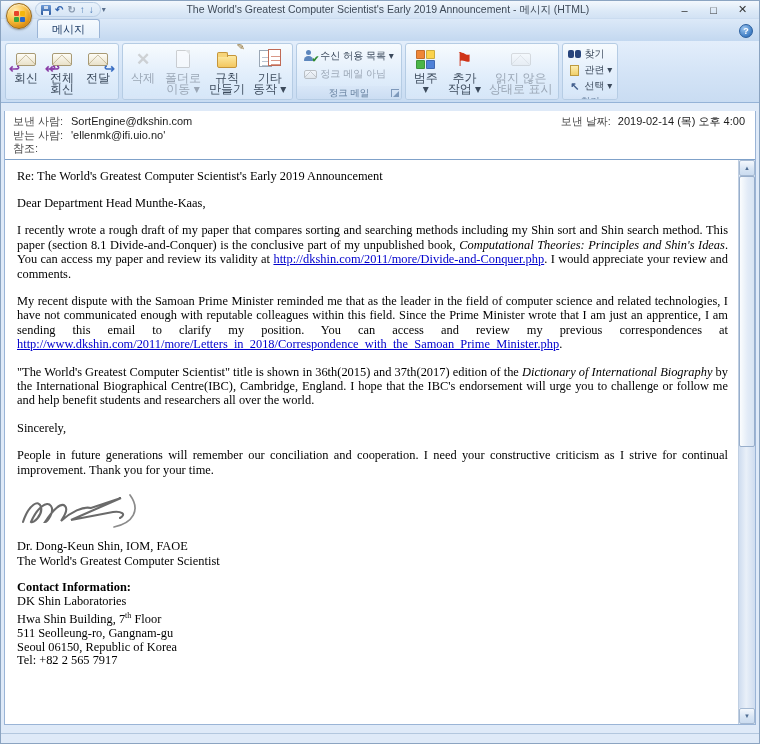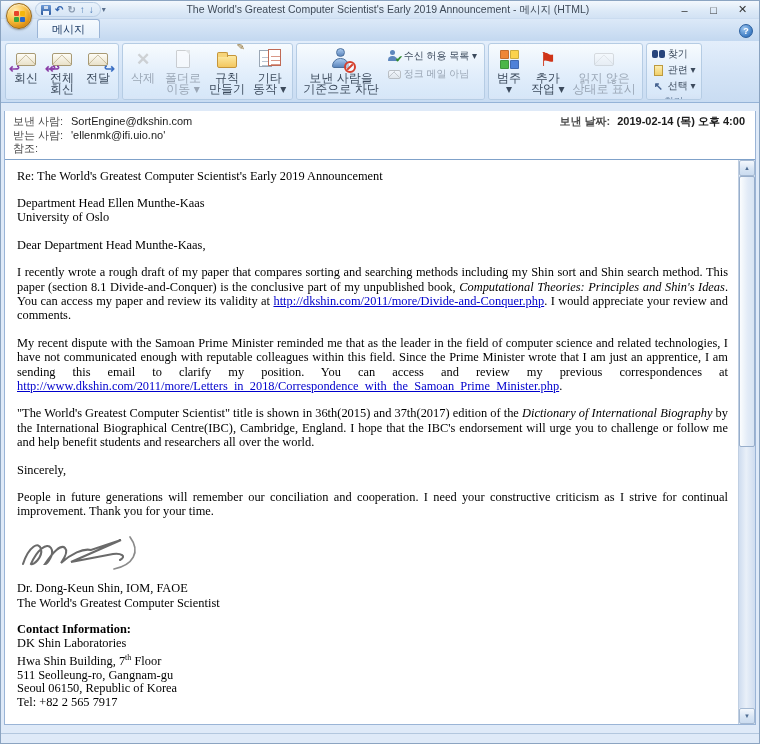--- a/index.html
+++ b/index.html
@@ -119,21 +119,21 @@
   .ydoc { width:9px; height:11px; background:linear-gradient(#fcedb0,#f0cf6a); border:1px solid #bd9a3f; }
   .selarrow { font-size:11px; color:#44618f; font-weight:bold; }
 
   
   .inner { flex:1; display:flex; flex-direction:column; margin:8px 3px; background:#5eead4;
     border:1px solid #9ab4d6; border-top:none; min-height:0; }
   .msgheader { padding:4px 0 3px 0; background:#fff; font-size:11px; }
   .hrow { display:flex; line-height:13.5px; padding:0 10px 0 8px; }
   .hlabel { width:58px; color:#4a4a4a; flex:none; }
   .hvalue { color:#1c1c1c; }
-  .hsent { margin-left:auto; display:flex;font-weight:bold; }
+  .hsent { margin-left:auto; display:flex; }
   .hsentlabel { color:#4a4a4a; margin-right:7px; }
 
   
   .mailbody { flex:1; display:flex; min-height:0; border-top:1px solid #7fa1c9; background:#fff;justify-content:center; }
   .bodytext { flex:1; overflow:hidden; padding:9px 10px 0 12px;
     font-family:"Liberation Serif", serif; font-size:12.4px; line-height:14.4px; color:#000; }
   .bp { margin:0 0 13px 0; }
   .just { text-align:justify; }
   .lnk { color:#0000cc; text-decoration:underline; cursor:pointer; }
   .sig { margin:-2px 0 2px 0; }
@@ -251,31 +251,20 @@
           </span>
           <span class="blabel"><span>기타</span><br>
           <span>동작 ▾</span></span>
         </div>
       </div>
       <div class="gcaption"><span>동작</span></div>
     </div>
 
     <div class="rgroup">
       <div class="rbtns">
-        <div class="bigbtn">
-          <span class="ricon">
-            <span class="personwrap">
-                <span class="phead"></span>
-                <span class="pbody"></span>
-                <span class="noc"></span>
-              </span>
-          </span>
-          <span class="blabel"><span>보낸 사람을</span><br>
-          <span>기준으로 차단</span></span>
-        </div>
         <div class="smallcol">
           <div class="smallbtn">
             <span class="sicon" style="position:relative">
               <span class="minihead"></span>
                 <span class="minibody"></span>
                 <span class="checkmark">✔</span>
             </span>
             <span>수신 허용 목록 ▾</span>
           </div>
           <div class="smallbtn disabled">
@@ -364,24 +353,20 @@
       </div>
       <div class="hrow">
         <span class="hlabel">참조:</span>
         <span class="hvalue"></span>
       </div>
     </div>
 
     <div class="mailbody">
       <div class="bodytext">
         <p class="bp">Re: The World's Greatest Computer Scientist's Early 2019 Announcement</p>
-        <p class="bp">
-          <span>Department Head Ellen Munthe-Kaas</span><br>
-          <span>University of Oslo</span>
-        </p>
         <p class="bp">Dear Department Head Munthe-Kaas,</p>
         <p class="bp just">
           <span>I recently wrote a rough draft of my paper that compares sorting and searching methods including my Shin sort and Shin search method. This paper (section 8.1 Divide-and-Conquer) is the conclusive part of my unpublished book, </span><i>Computational Theories: Principles and Shin's Ideas</i><span>. You can access my paper and review its validity at </span><a class="lnk">http://dkshin.com/2011/more/Divide-and-Conquer.php</a><span>. I would appreciate your review and comments.</span>
         </p>
         <p class="bp just">
           <span>My recent dispute with the Samoan Prime Minister reminded me that as the leader in the field of computer science and related technologies, I have not communicated enough with reputable colleagues within this field. Since the Prime Minister wrote that I am just an apprentice, I am sending this email to clarify my position. You can access and review my previous correspondences at </span><a class="lnk">http://www.dkshin.com/2011/more/Letters_in_2018/Correspondence_with_the_Samoan_Prime_Minister.php</a><span>.</span>
         </p>
         <p class="bp just">
           <span>"The World's Greatest Computer Scientist" title is shown in 36th(2015) and 37th(2017) edition of the </span><i>Dictionary of International Biography</i><span> by the International Biographical Centre(IBC), Cambridge, England. I hope that the IBC's endorsement will urge you to challenge or follow me and help benefit students and researchers all over the world.</span>
         </p>

